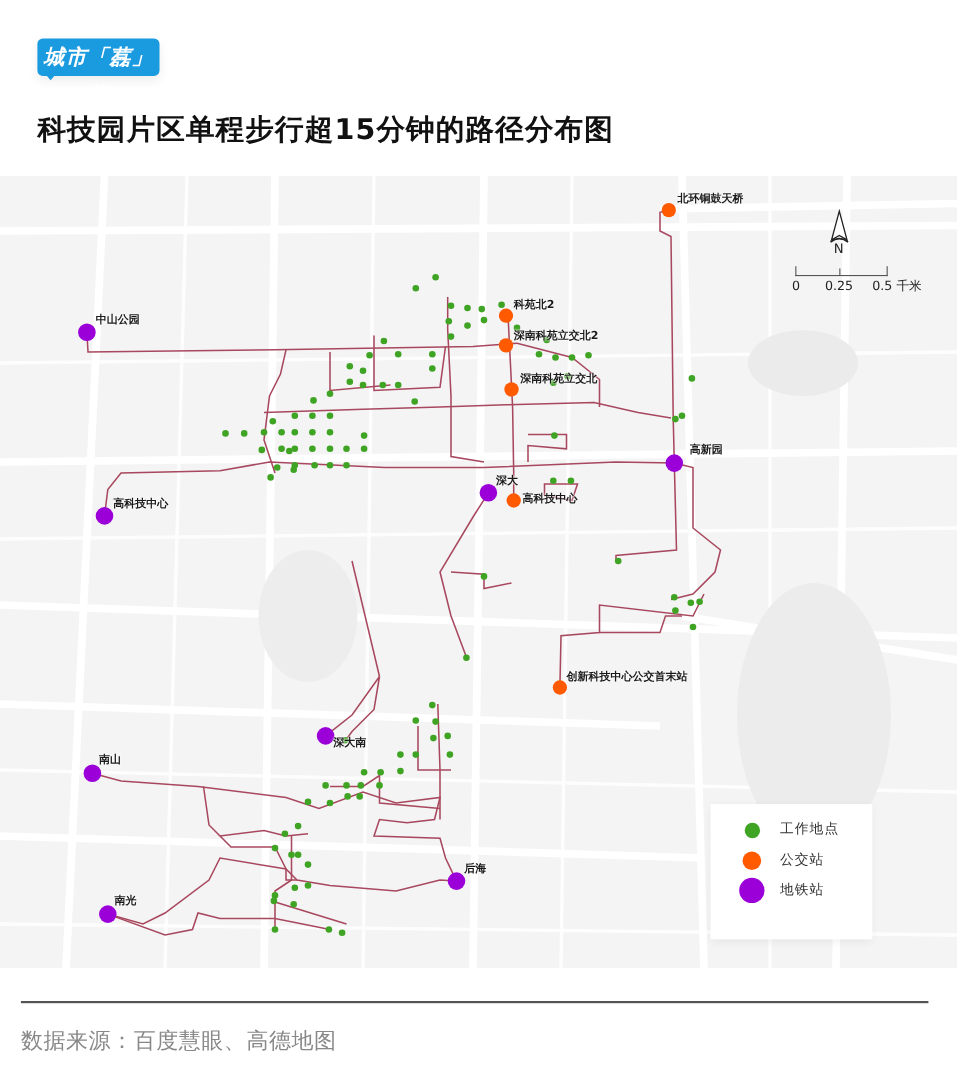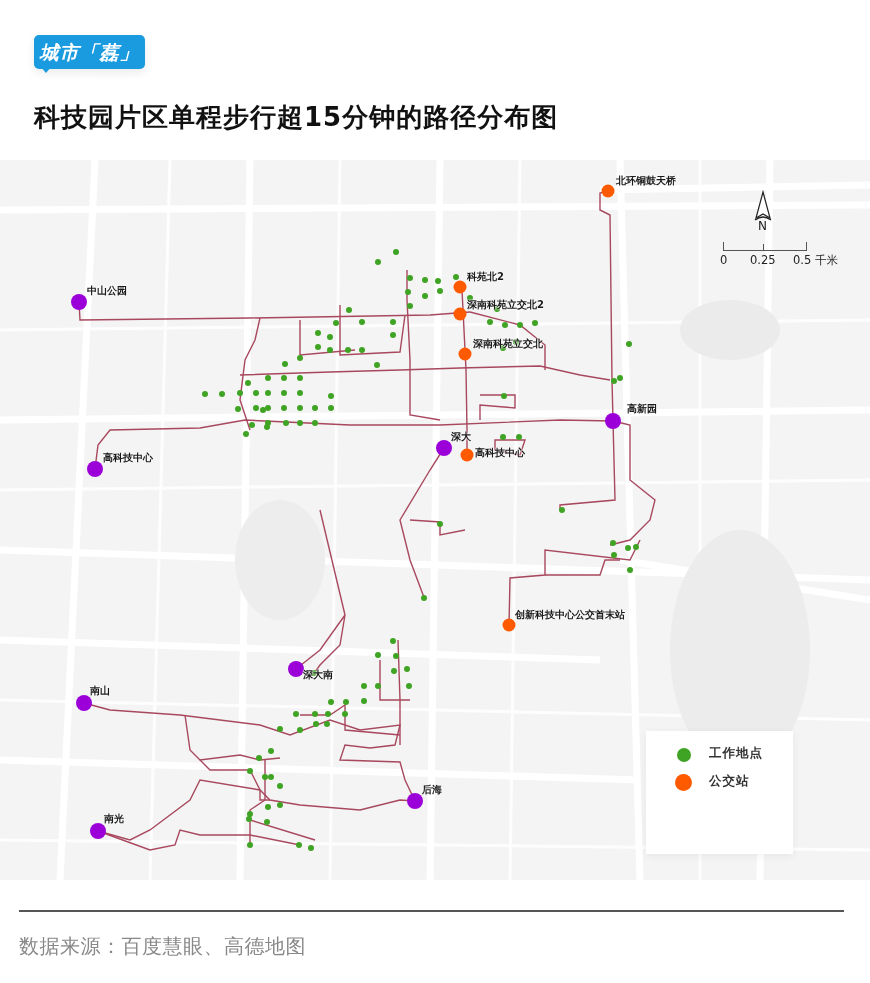--- a/index.html
+++ b/index.html
@@ -9,21 +9,21 @@
   .title { position:absolute; left:34px; top:100px; font-size:26px; font-weight:bold; color:#111; letter-spacing:1px; white-space:nowrap; }
   .map { position:absolute; left:0; top:160px; width:870px; height:720px; background:#f4f4f4; overflow:hidden; }
   .map svg { position:absolute; left:0; top:0; }
   .label { position:absolute; font-size:10px; font-weight:bold; color:#1a1a1a; white-space:nowrap; text-shadow:0 0 2px #fff, 0 0 2px #fff; }
   .north { position:absolute; left:748px; top:190px; width:30px; height:50px; }
   .north-n { position:absolute; left:758px; top:219px; font-size:12px; color:#222; }
   .scale-bar { position:absolute; left:723px; top:242px; width:82px; height:8px; border-left:1px solid #555; border-right:1px solid #555; border-bottom:1px solid #555; }
   .scale-mid { position:absolute; left:763px; top:244px; width:1px; height:6px; background:#555; }
   .scale-t { position:absolute; top:253px; font-size:11.5px; color:#222; white-space:nowrap; }
   .legend { position:absolute; left:646px; top:731px; width:147px; height:123px; background:#fff; box-shadow:0 2px 8px rgba(0,0,0,0.06); }
-  .lg-row { position:absolute; left:0; width:142px; height:26px;font-weight:bold; }
+  .lg-row { position:absolute; left:0; width:142px; height:26px; }
   .lg-txt { position:absolute; left:63px; top:5px; font-size:12.5px; color:#333; letter-spacing:1px; white-space:nowrap; }
   .lg-sym { position:absolute; border-radius:50%; }
   .divider { position:absolute; left:19px; top:910px; width:825px; height:2px; background:#555; }
   .source { position:absolute; left:19px; top:933px; font-size:20px; color:#888; letter-spacing:0.5px; }
 </style>
 </head>
 <body>
 
 <div class="logo"><span>城市「藞」好</span></div>
 <div class="logo-tail"></div>
@@ -305,16 +305,20 @@
 
 <div class="legend">
   <div class="lg-row" style="top:9px">
     <span class="lg-sym" style="left:31px;top:8px;width:14px;height:14px;background:#3fa424"></span>
     <span class="lg-txt">工作地点</span>
   </div>
   <div class="lg-row" style="top:37px">
     <span class="lg-sym" style="left:29px;top:6px;width:17px;height:17px;background:#ff5a00"></span>
     <span class="lg-txt">公交站</span>
   </div>
+  <div class="lg-row" style="top:65px">
+    <span class="lg-sym" style="left:26px;top:2px;width:23px;height:23px;background:#9b00d9"></span>
+    <span class="lg-txt">地铁站</span>
+  </div>
 </div>
 
 <div class="divider"></div>
 <div class="source">数据来源：百度慧眼、高德地图</div>
 
 </body></html>

